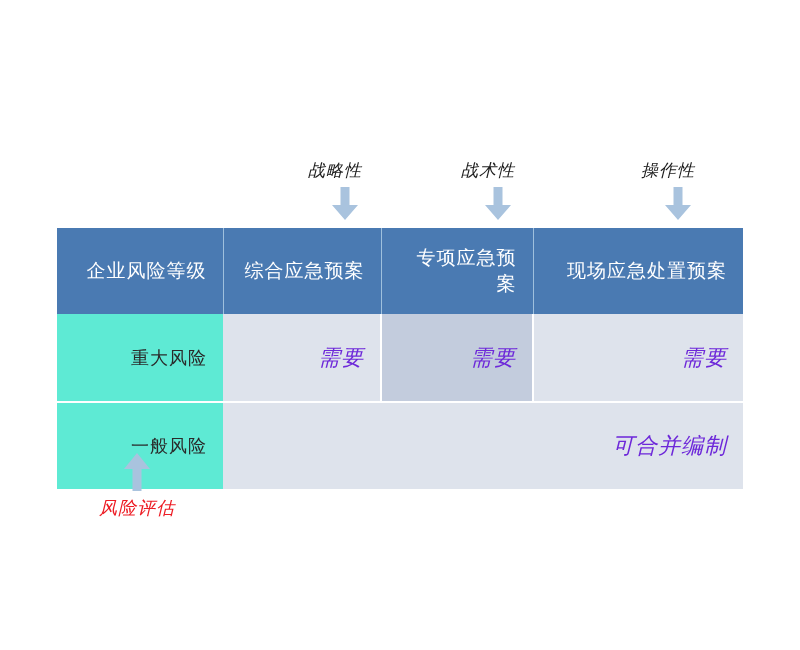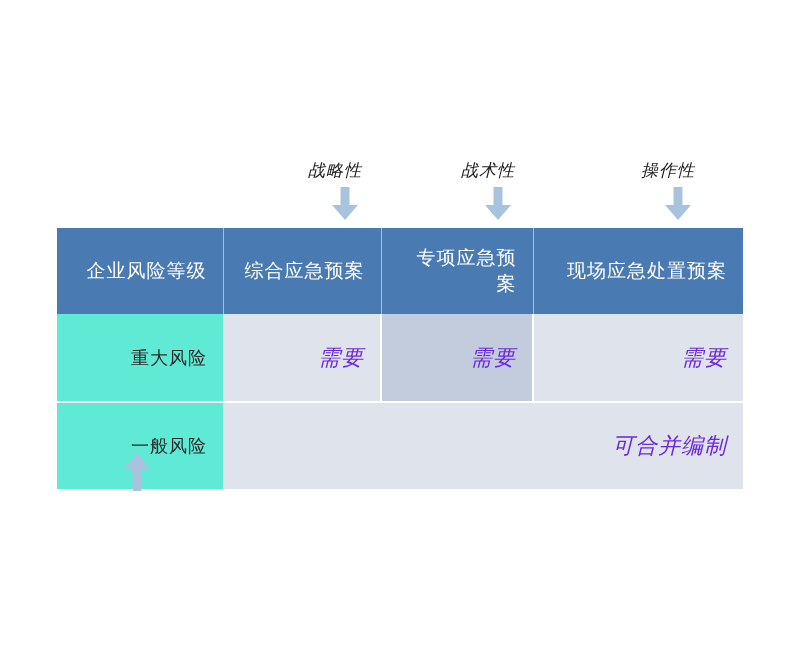--- a/index.html
+++ b/index.html
@@ -175,15 +175,16 @@
         <td class="rowhdr">一般风险</td>
         <td class="cell noright" colspan="3">可合并编制</td>
       </tr>
     </tbody>
   </table>
 
   <div id="bottom-callout">
     <svg class="arrow-up arrow-wrap" viewBox="0 0 34 40">
       <polygon points="17,1 30,17 21.5,17 21.5,39 12.5,39 12.5,17 4,17" fill="#a9c3de"></polygon>
     </svg>
+    <div class="callout-label-red">风险评估</div>
   </div>
 
 </div>
 
 </body></html>

